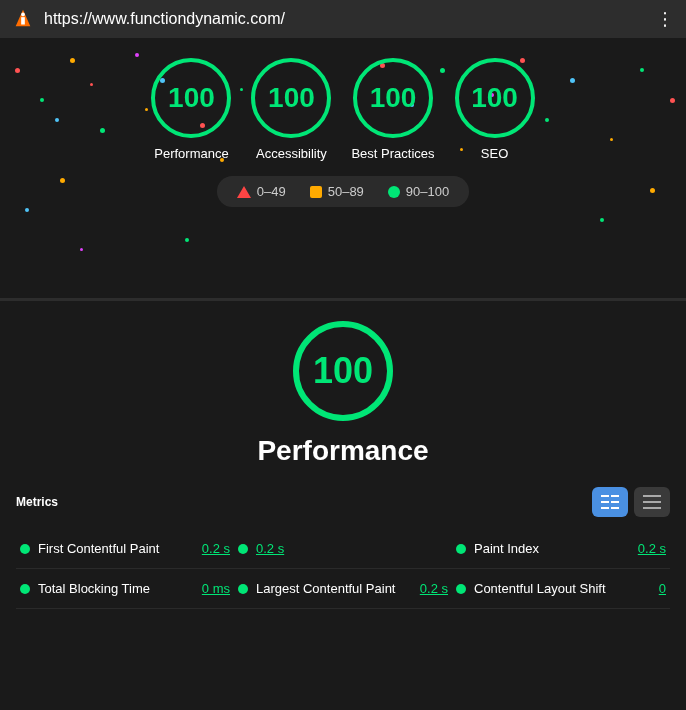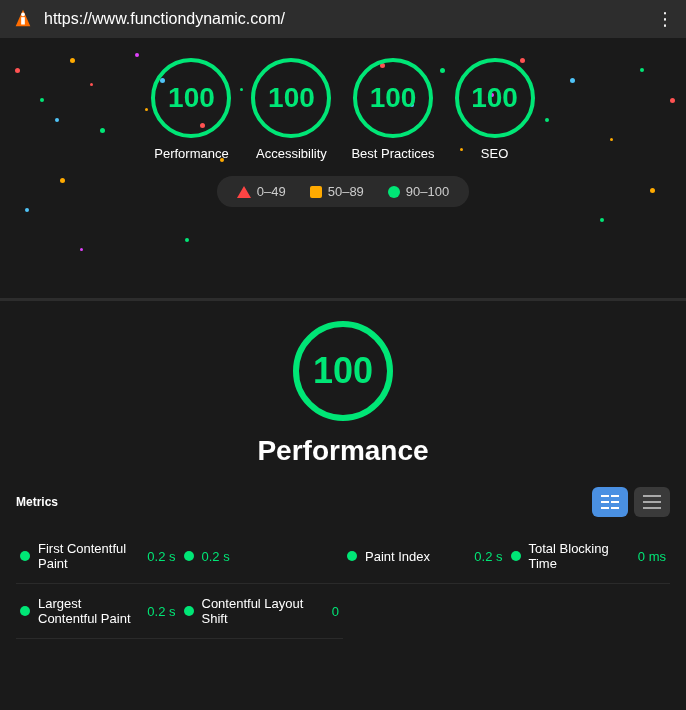--- a/index.html
+++ b/index.html
@@ -208,21 +208,21 @@
       color: #ffffff;
     }
     .ctrl-btn-inactive {
       background: #3a3a3a;
       color: #aaaaaa;
     }
 
     
     .metrics-grid {
       display: grid;
-      grid-template-columns: 1fr 1fr 1fr 1fr;
+      grid-template-columns: 1fr 1fr 1fr;
       gap: 0;
     }
 
     .metric-row {
       display: flex;
       align-items: center;
       padding: 12px 4px;
       border-bottom: 1px solid #2a2a2a;
       gap: 8px;
     }
@@ -238,20 +238,21 @@
     .metric-name {
       flex: 1;
       font-size: 13px;
       color: #ffffff;
     }
 
     .metric-value {
       font-size: 13px;
       color: #00e676;
       white-space: nowrap;
+      text-decoration: underline;
     }
   </style>
 </head>
 <body>
 
 <div class="browser-bar">
 
   <svg class="browser-icon" viewBox="0 0 24 24" fill="none" xmlns="http://www.w3.org/2000/svg">
     <polygon points="12,2 20,20 4,20" fill="#ff6d00"></polygon>
     <rect x="10" y="10" width="4" height="8" fill="#fff"></rect>

